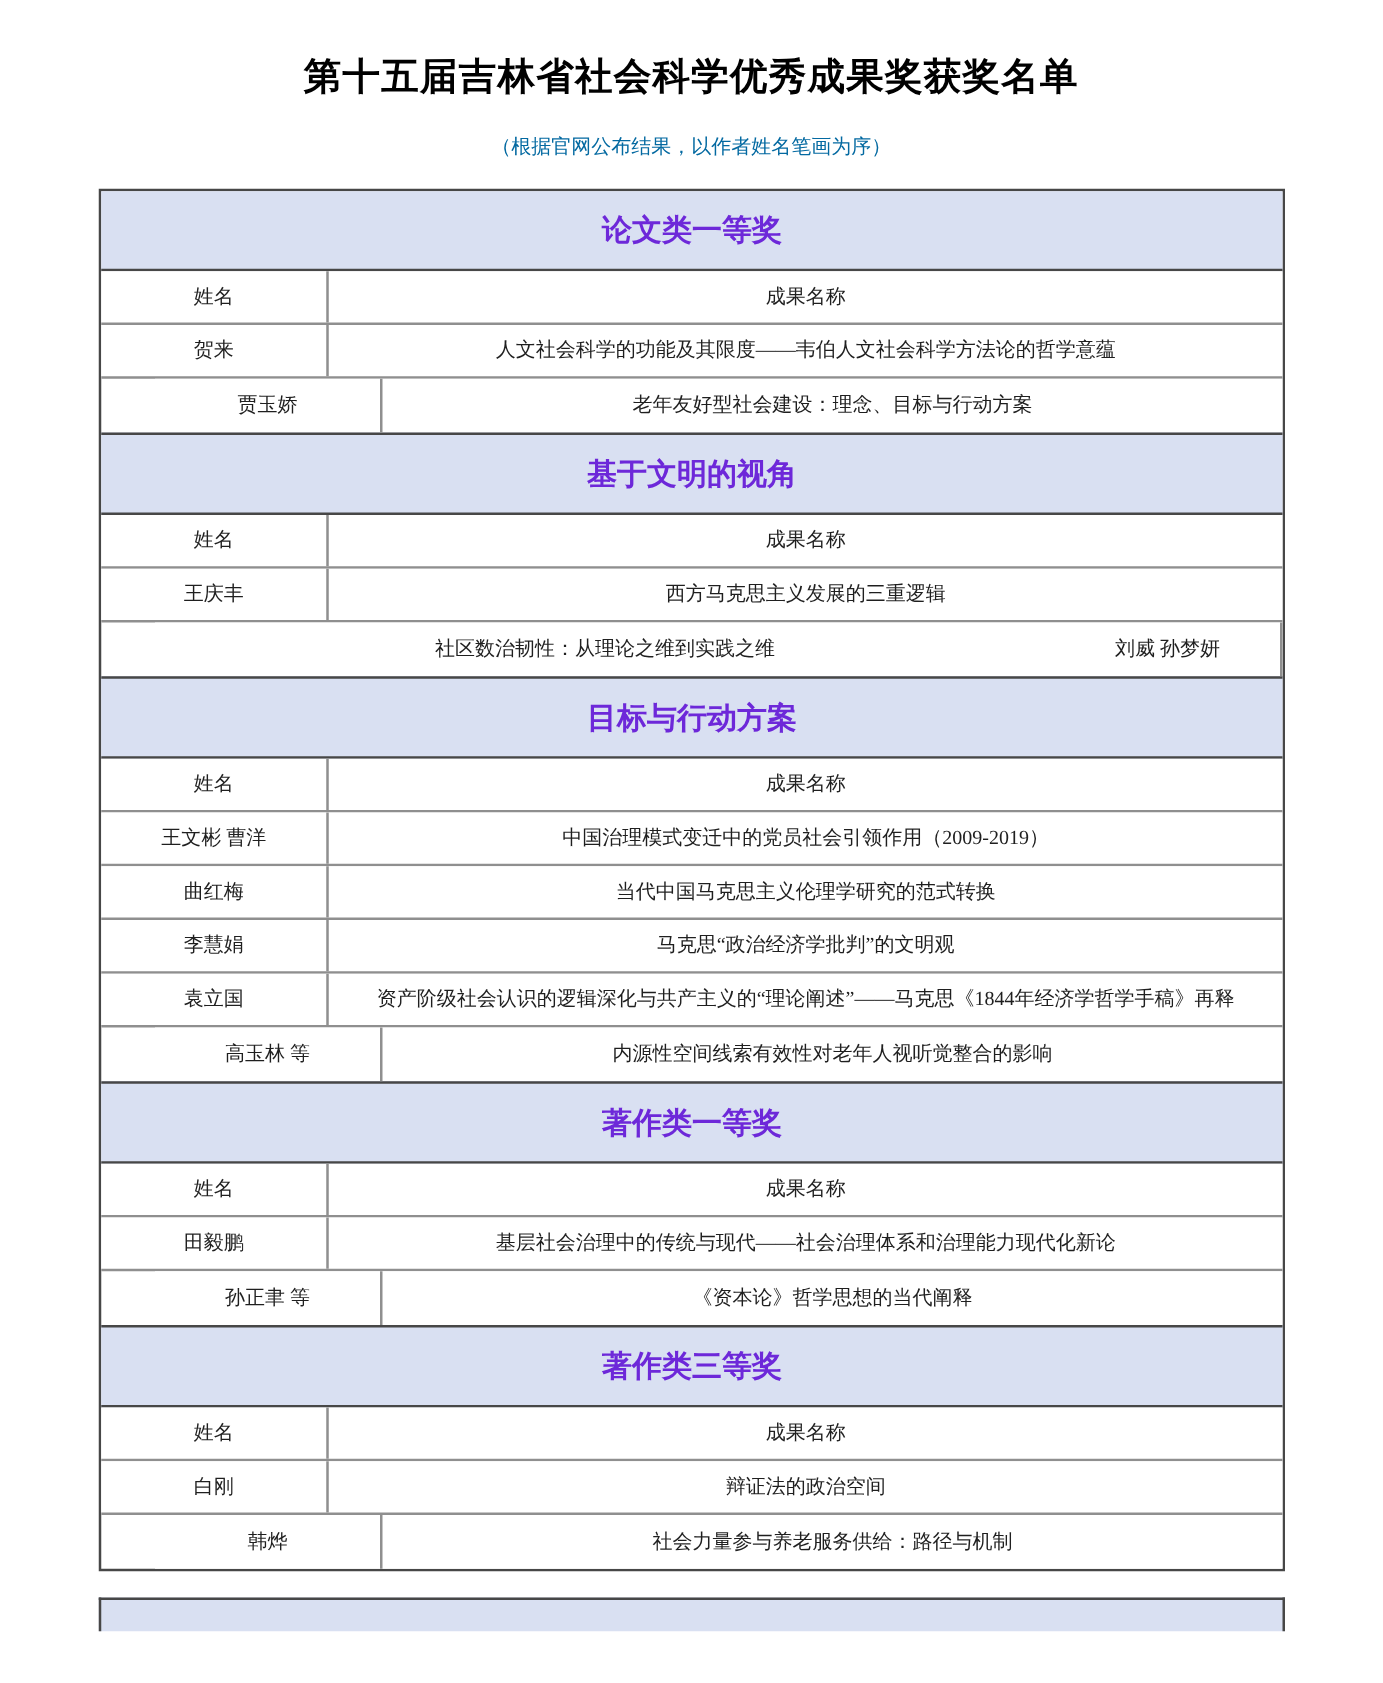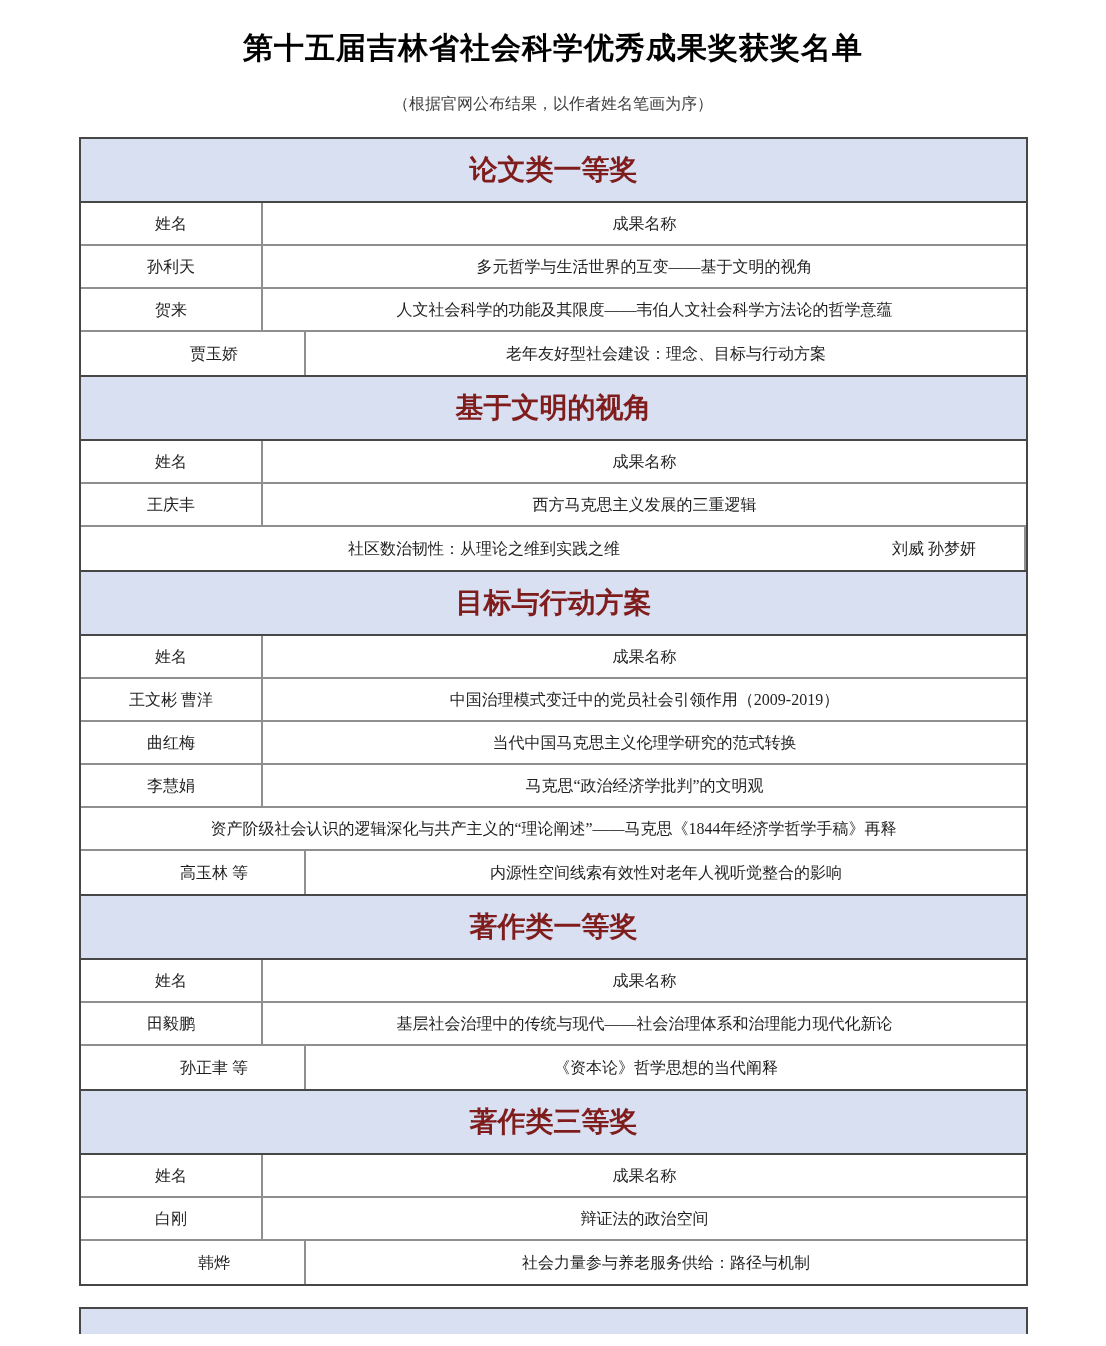--- a/index.html
+++ b/index.html
@@ -15,56 +15,56 @@
     color: #1f1f1f;
   }
   .page {
     position: relative;
     width: 1106px;
     height: 1346px;
     background: #ffffff;
   }
   .doc-title {
     margin: 0;
-    padding-top: 30px;
+    padding-top: 44px;
     text-align: center;
     font-size: 30px;
     line-height: 36px;
     font-weight: bold;
     letter-spacing: 1px;
     color: #000000;
     font-family: "Liberation Serif", "DejaVu Serif", serif;
   }
   .doc-subtitle {
     margin-top: 29px;
     text-align: center;
     font-size: 16px;
     line-height: 18px;
-    color: #404040;
+    color: #0369a1;
   }
   .award-table {
     margin: 24px 0 0 79px;
     width: 949px;
     border: 2px solid #474747;
     box-sizing: border-box;
     background: #ffffff;
   }
   .sec-header {
     height: 66px;
     box-sizing: border-box;
     background: #d9e0f2;
     border-top: 2px solid #474747;
     border-bottom: 2px solid #474747;
     display: flex;
     align-items: center;
     justify-content: center;
     font-family: "Liberation Sans", "DejaVu Sans", sans-serif;
     font-weight: bold;
-    font-size: 28px;
-    color: #7f1d1d;
+    font-size: 24px;
+    color: #6d28d9;
   }
   .tbl-section:first-child .sec-header {
     border-top: none;
     height: 64px;
   }
   .row {
     display: flex;
     height: 43px;
     box-sizing: border-box;
     border-bottom: 2px solid #8f8f8f;
@@ -114,24 +114,20 @@
 
   <div class="award-table">
 
     <div class="tbl-section">
       <div class="sec-header">论文类一等奖</div>
       <div class="row">
         <div class="cell name-cell">姓名</div>
         <div class="cell work-cell">成果名称</div>
       </div>
       <div class="row">
-        <div class="cell name-cell">孙利天</div>
-        <div class="cell work-cell">多元哲学与生活世界的互变——基于文明的视角</div>
-      </div>
-      <div class="row">
         <div class="cell name-cell">贺来</div>
         <div class="cell work-cell">人文社会科学的功能及其限度——韦伯人文社会科学方法论的哲学意蕴</div>
       </div>
       <div class="row">
         <div class="cell name-cell">贾玉娇</div>
         <div class="cell work-cell">老年友好型社会建设：理念、目标与行动方案</div>
       </div>
     </div>
 
     <div class="tbl-section">
@@ -162,20 +158,21 @@
       </div>
       <div class="row">
         <div class="cell name-cell">曲红梅</div>
         <div class="cell work-cell">当代中国马克思主义伦理学研究的范式转换</div>
       </div>
       <div class="row">
         <div class="cell name-cell">李慧娟</div>
         <div class="cell work-cell">马克思“政治经济学批判”的文明观</div>
       </div>
       <div class="row">
+        <div class="cell name-cell">袁立国</div>
         <div class="cell work-cell">资产阶级社会认识的逻辑深化与共产主义的“理论阐述”——马克思《1844年经济学哲学手稿》再释</div>
       </div>
       <div class="row">
         <div class="cell name-cell">高玉林 等</div>
         <div class="cell work-cell">内源性空间线索有效性对老年人视听觉整合的影响</div>
       </div>
     </div>
 
     <div class="tbl-section">
       <div class="sec-header">著作类一等奖</div>

